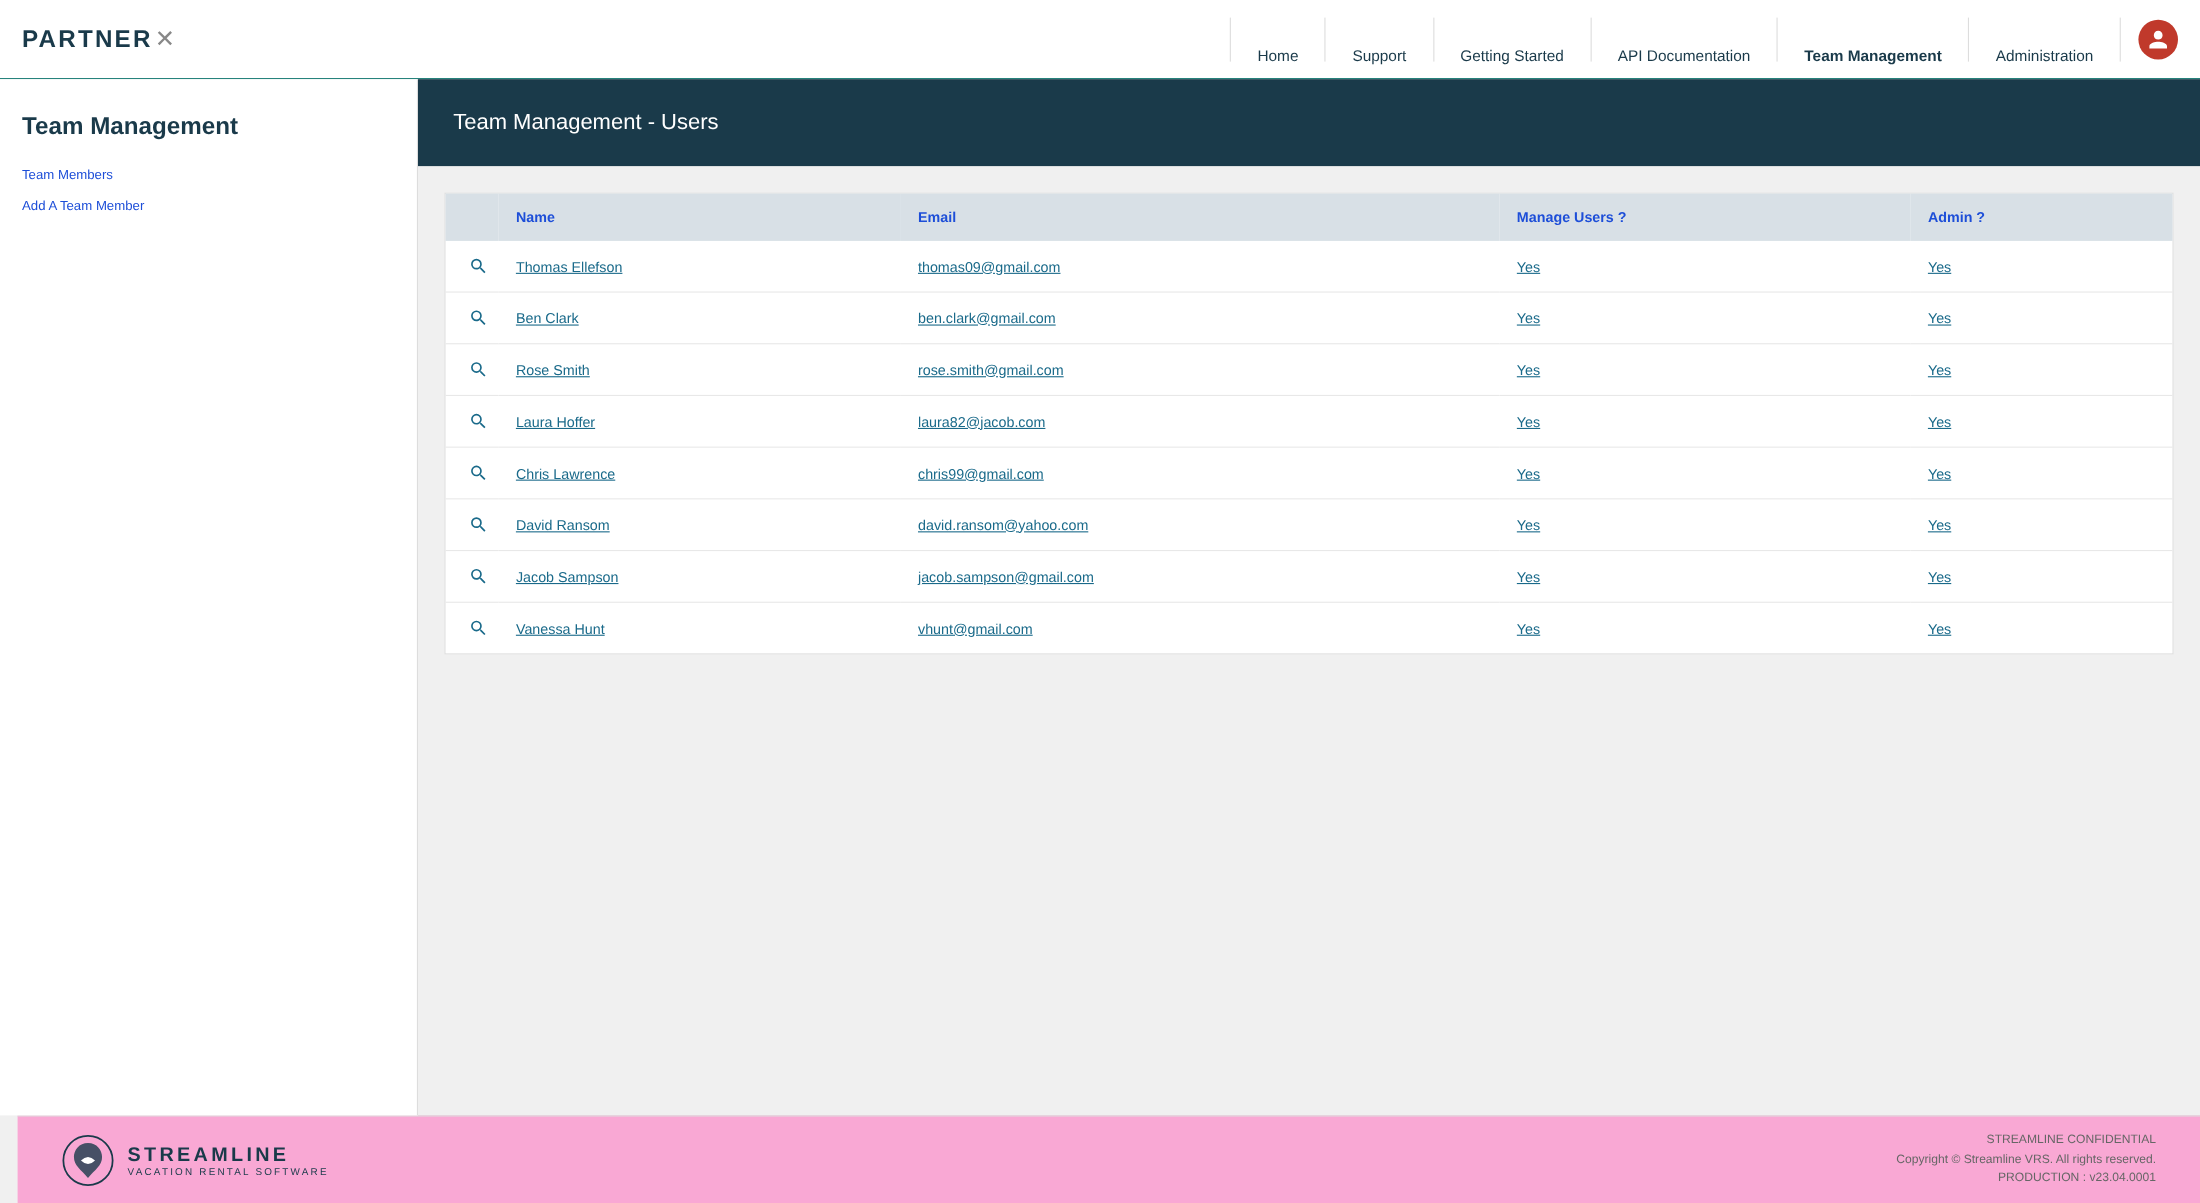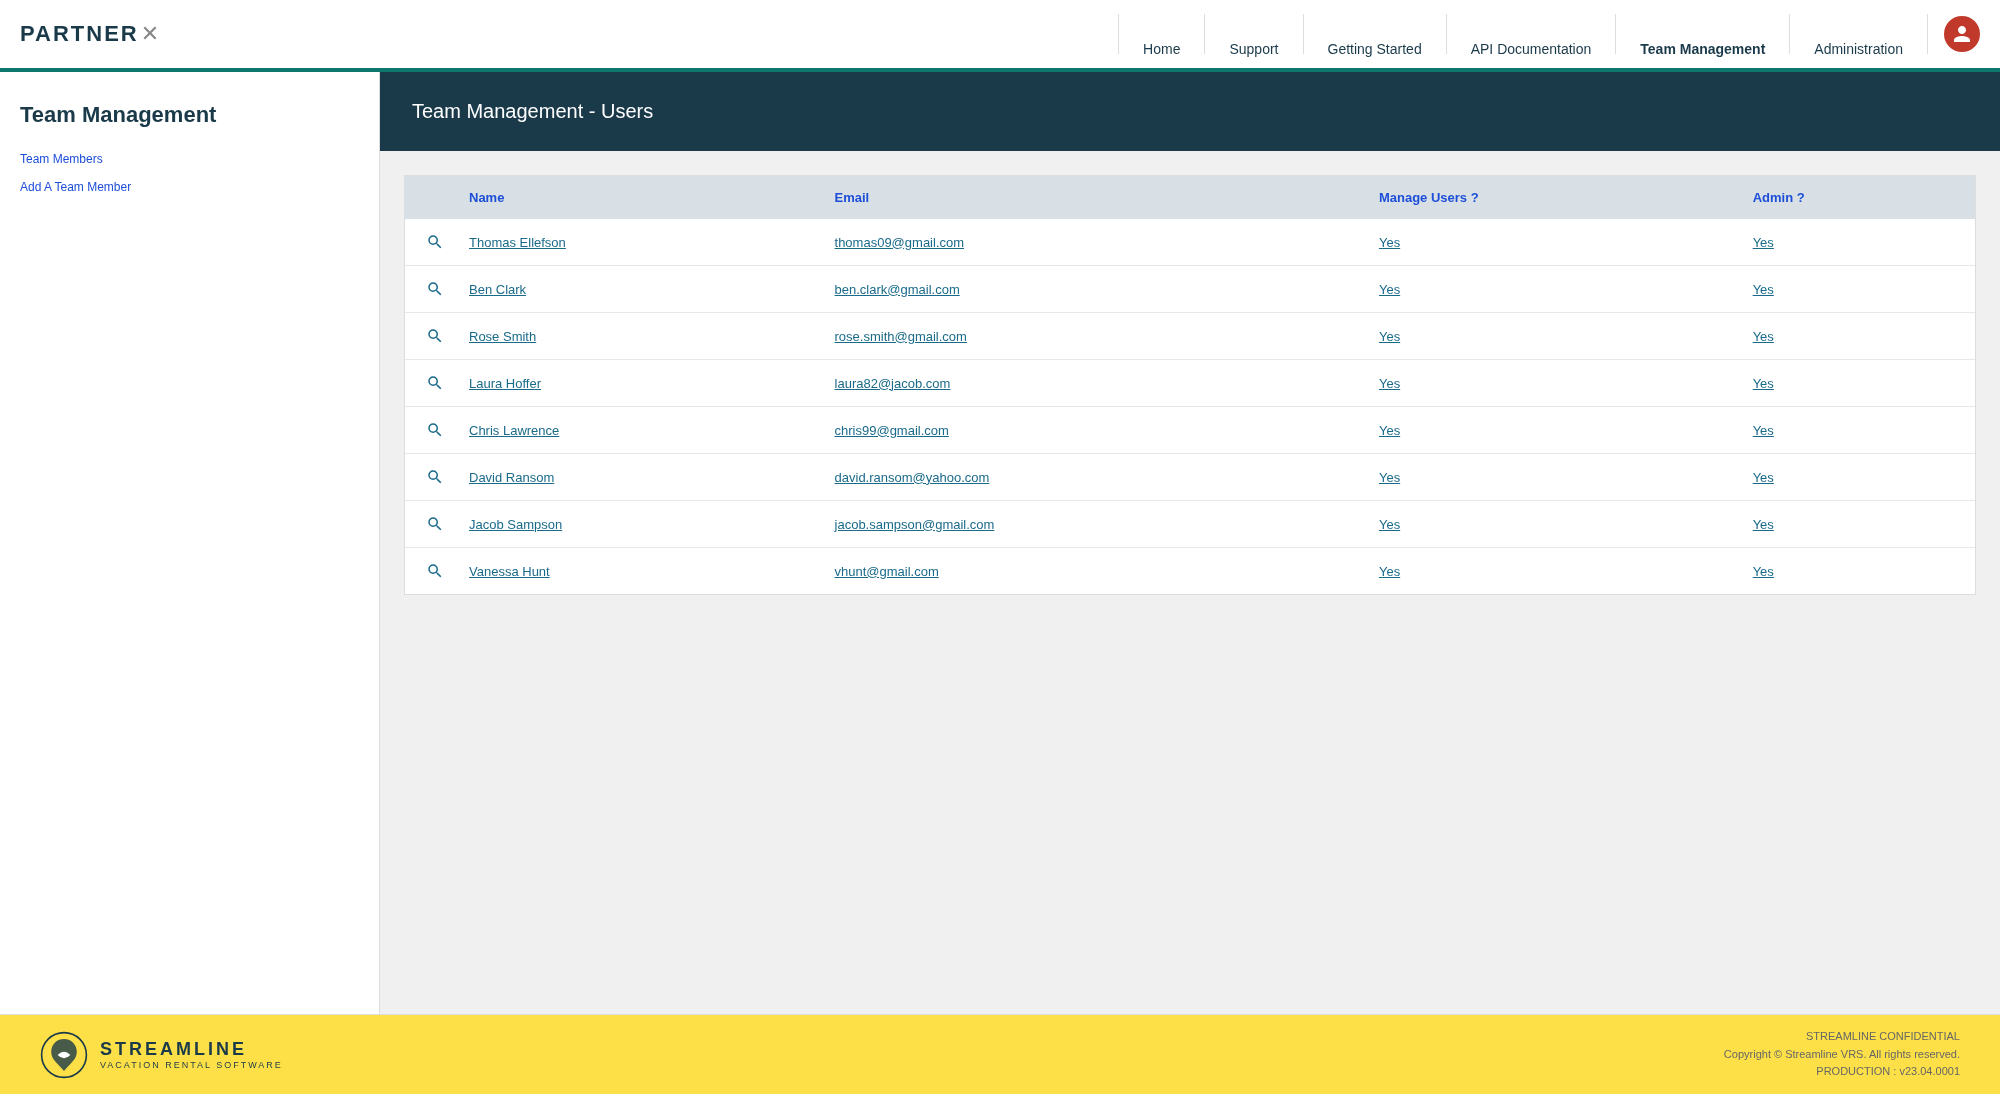--- a/index.html
+++ b/index.html
@@ -1,21 +1,21 @@
 <!DOCTYPE html>
 <html><head>
   <meta charset="utf-8">
   <style>
     * { margin: 0; padding: 0; box-sizing: border-box; }
     body { font-family: Arial, sans-serif; background: #f0f0f0; min-height: 100vh; }
 
     
     .header {
       background: #fff;
-      border-bottom: 4px solid #0f766e;
+      border-bottom: 1px solid #0f766e;
       display: flex;
       align-items: center;
       height: 72px;
       padding: 0 20px;
     }
     .logo {
       display: flex;
       align-items: center;
       margin-right: auto;
     }
@@ -155,27 +155,28 @@
       justify-content: center;
     }
     .search-icon-cell svg {
       width: 18px;
       height: 18px;
       fill: #1a6a8a;
     }
 
     
     .footer {
-      background: #fde047;
+      background: #f9a8d4;
       border-top: 1px solid #ddd;
       padding: 20px 40px;
       display: flex;
       align-items: center;
       justify-content: space-between;
       height: 80px;
+      margin-left: 16px;
     }
     .footer-logo {
       display: flex;
       align-items: center;
       gap: 12px;
     }
     .footer-logo-icon {
       width: 48px;
       height: 48px;
     }

